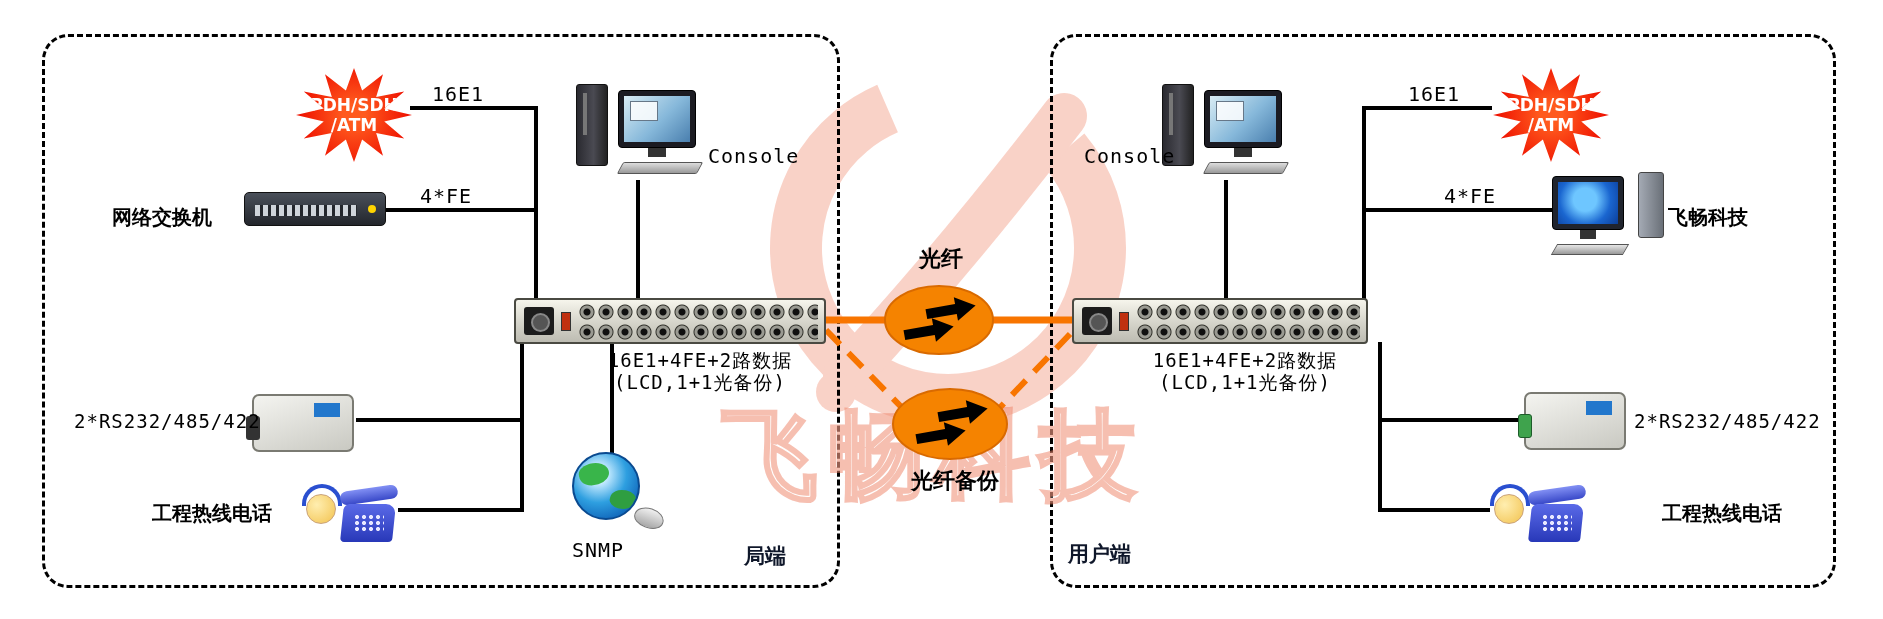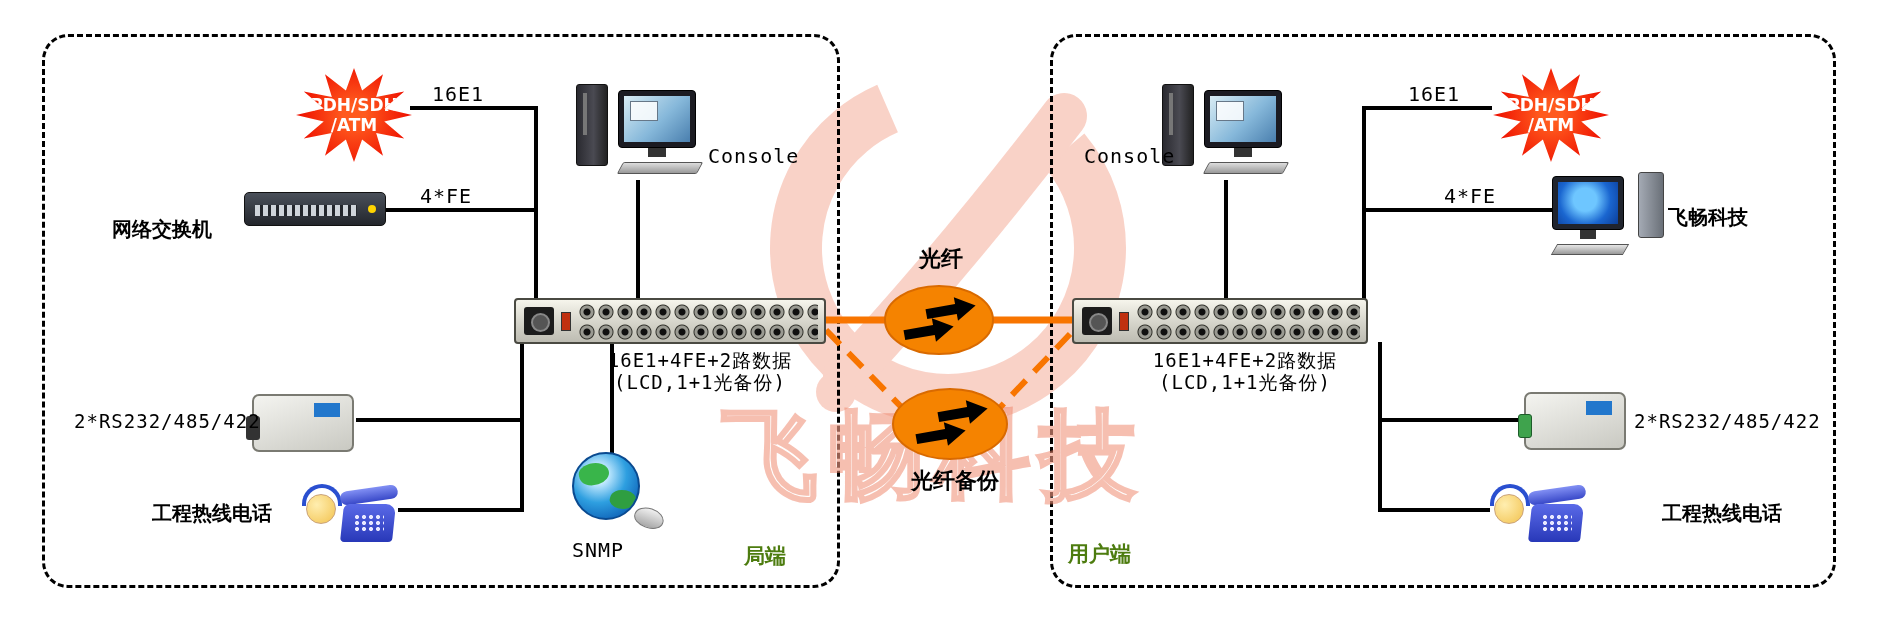--- a/index.html
+++ b/index.html
@@ -19,21 +19,21 @@
            letter-spacing:12px; color:rgba(244,160,120,0.60); z-index:1; white-space:nowrap; }
 
   
   .panel { position:absolute; border:3px dashed #000; border-radius:26px; background:transparent; }
   .panel-left  { left:42px;  top:34px; width:798px; height:554px; }
   .panel-right { left:1050px; top:34px; width:786px; height:554px; }
 
   
   .label { position:absolute; color:#000; font-weight:600; font-size:20px; white-space:nowrap; z-index:4; }
   .mono  { font-family:"DejaVu Sans Mono","Liberation Mono",monospace; font-weight:400; letter-spacing:1px; }
-  .region { color:#4d7c0f; font-size:21px; font-weight:700; }
+  .region { color:#0f172a; font-size:21px; font-weight:700; }
   .center-text { text-align:center; }
 
   
   .star { position:absolute; width:116px; height:94px; z-index:4;
     clip-path:polygon(100% 50%,76.1% 57%,93.3% 75%,69.1% 69.1%,75% 93.3%,57% 76.1%,50% 100%,43% 76.1%,25% 93.3%,30.9% 69.1%,6.7% 75%,23.9% 57%,0% 50%,23.9% 43%,6.7% 25%,30.9% 30.9%,25% 6.7%,43% 23.9%,50% 0%,57% 23.9%,75% 6.7%,69.1% 30.9%,93.3% 25%,76.1% 43%);
     background:radial-gradient(circle,#ff5a1e 15%,#ee1000 75%);
     display:flex; flex-direction:column; align-items:center; justify-content:center;
     color:#fff; font-weight:700; font-size:17px; line-height:1.2; text-align:center; }
 
   
@@ -162,21 +162,21 @@
     <span>PDH/SDH</span>
     <span>/ATM</span>
   </div>
   <div class="label mono" style="left:432px; top:82px;">16E1</div>
   <div class="label mono" style="left:420px; top:184px;">4*FE</div>
 
   <div class="switch" style="left:244px; top:192px;">
     <div class="ports"></div>
     <div class="led"></div>
   </div>
-  <div class="label" style="left:112px; top:216px;">网络交换机</div>
+  <div class="label" style="left:112px; top:204px;">网络交换机</div>
 
   <div class="pc" style="left:576px; top:84px;">
     <div class="tower"></div>
     <div class="monitor">
         <div class="screen"></div>
       </div>
     <div class="stand"></div>
     <div class="kb"></div>
   </div>
   <div class="label mono" style="left:708px; top:144px;">Console</div>

